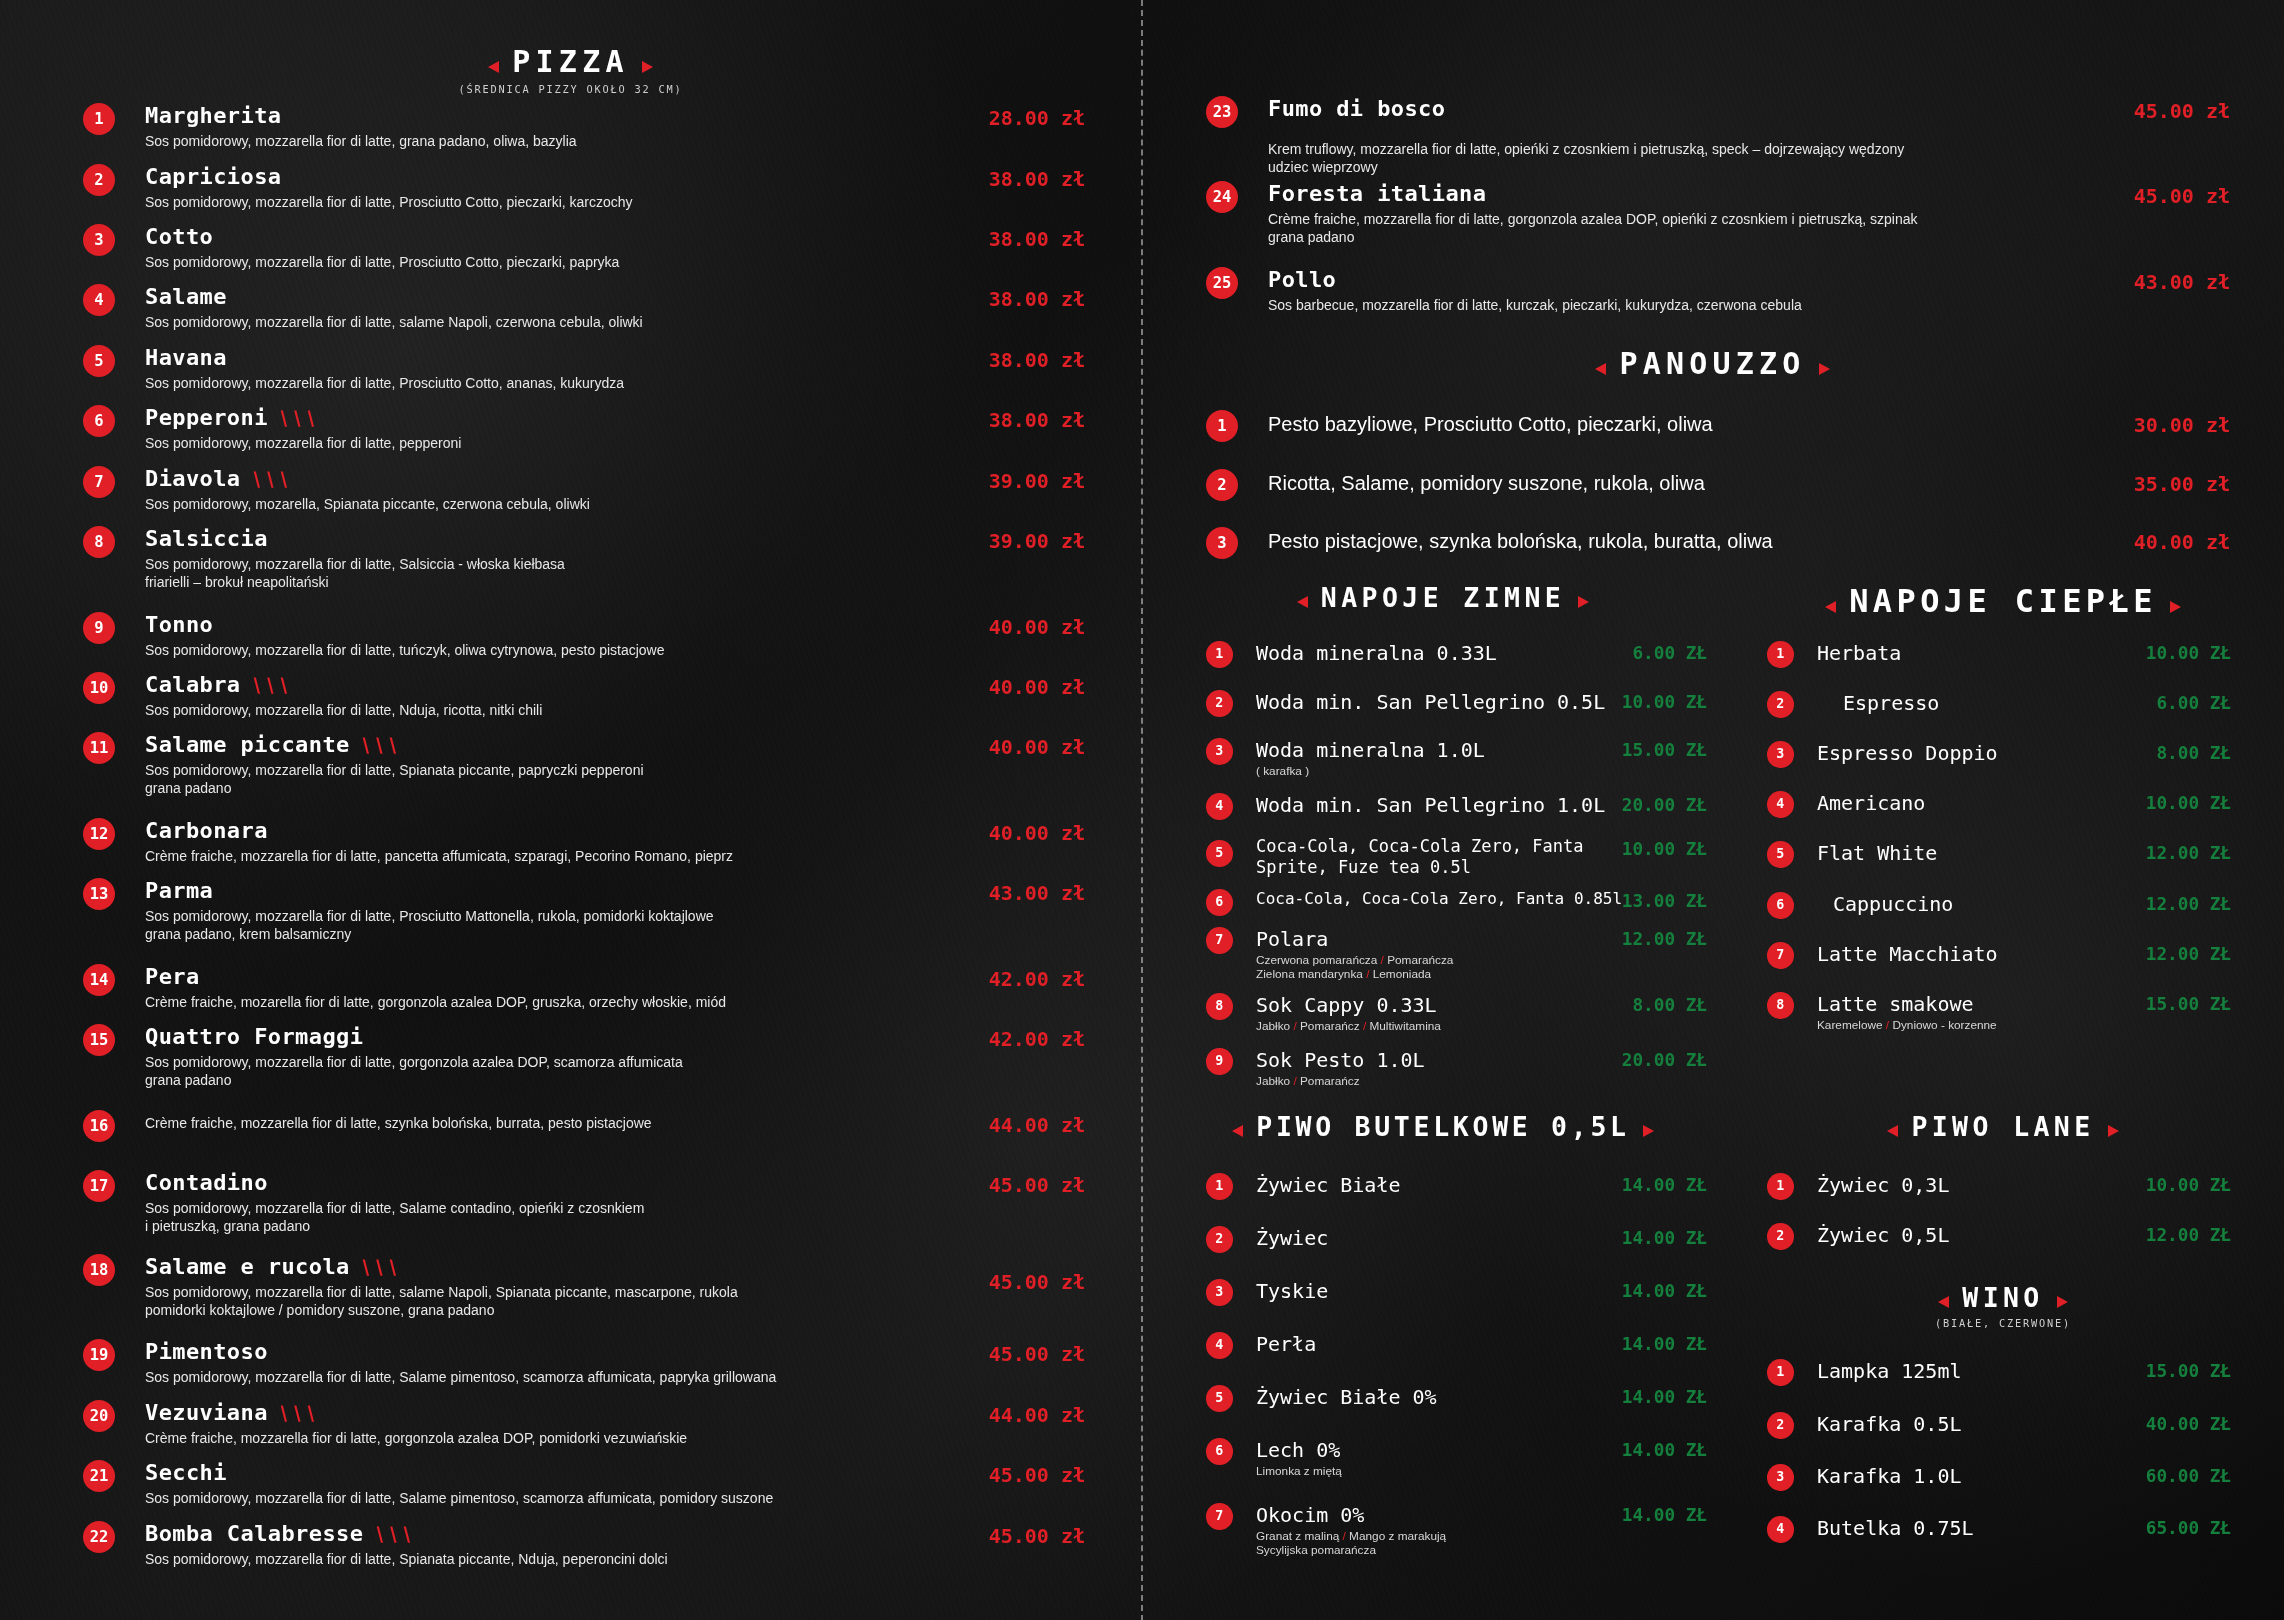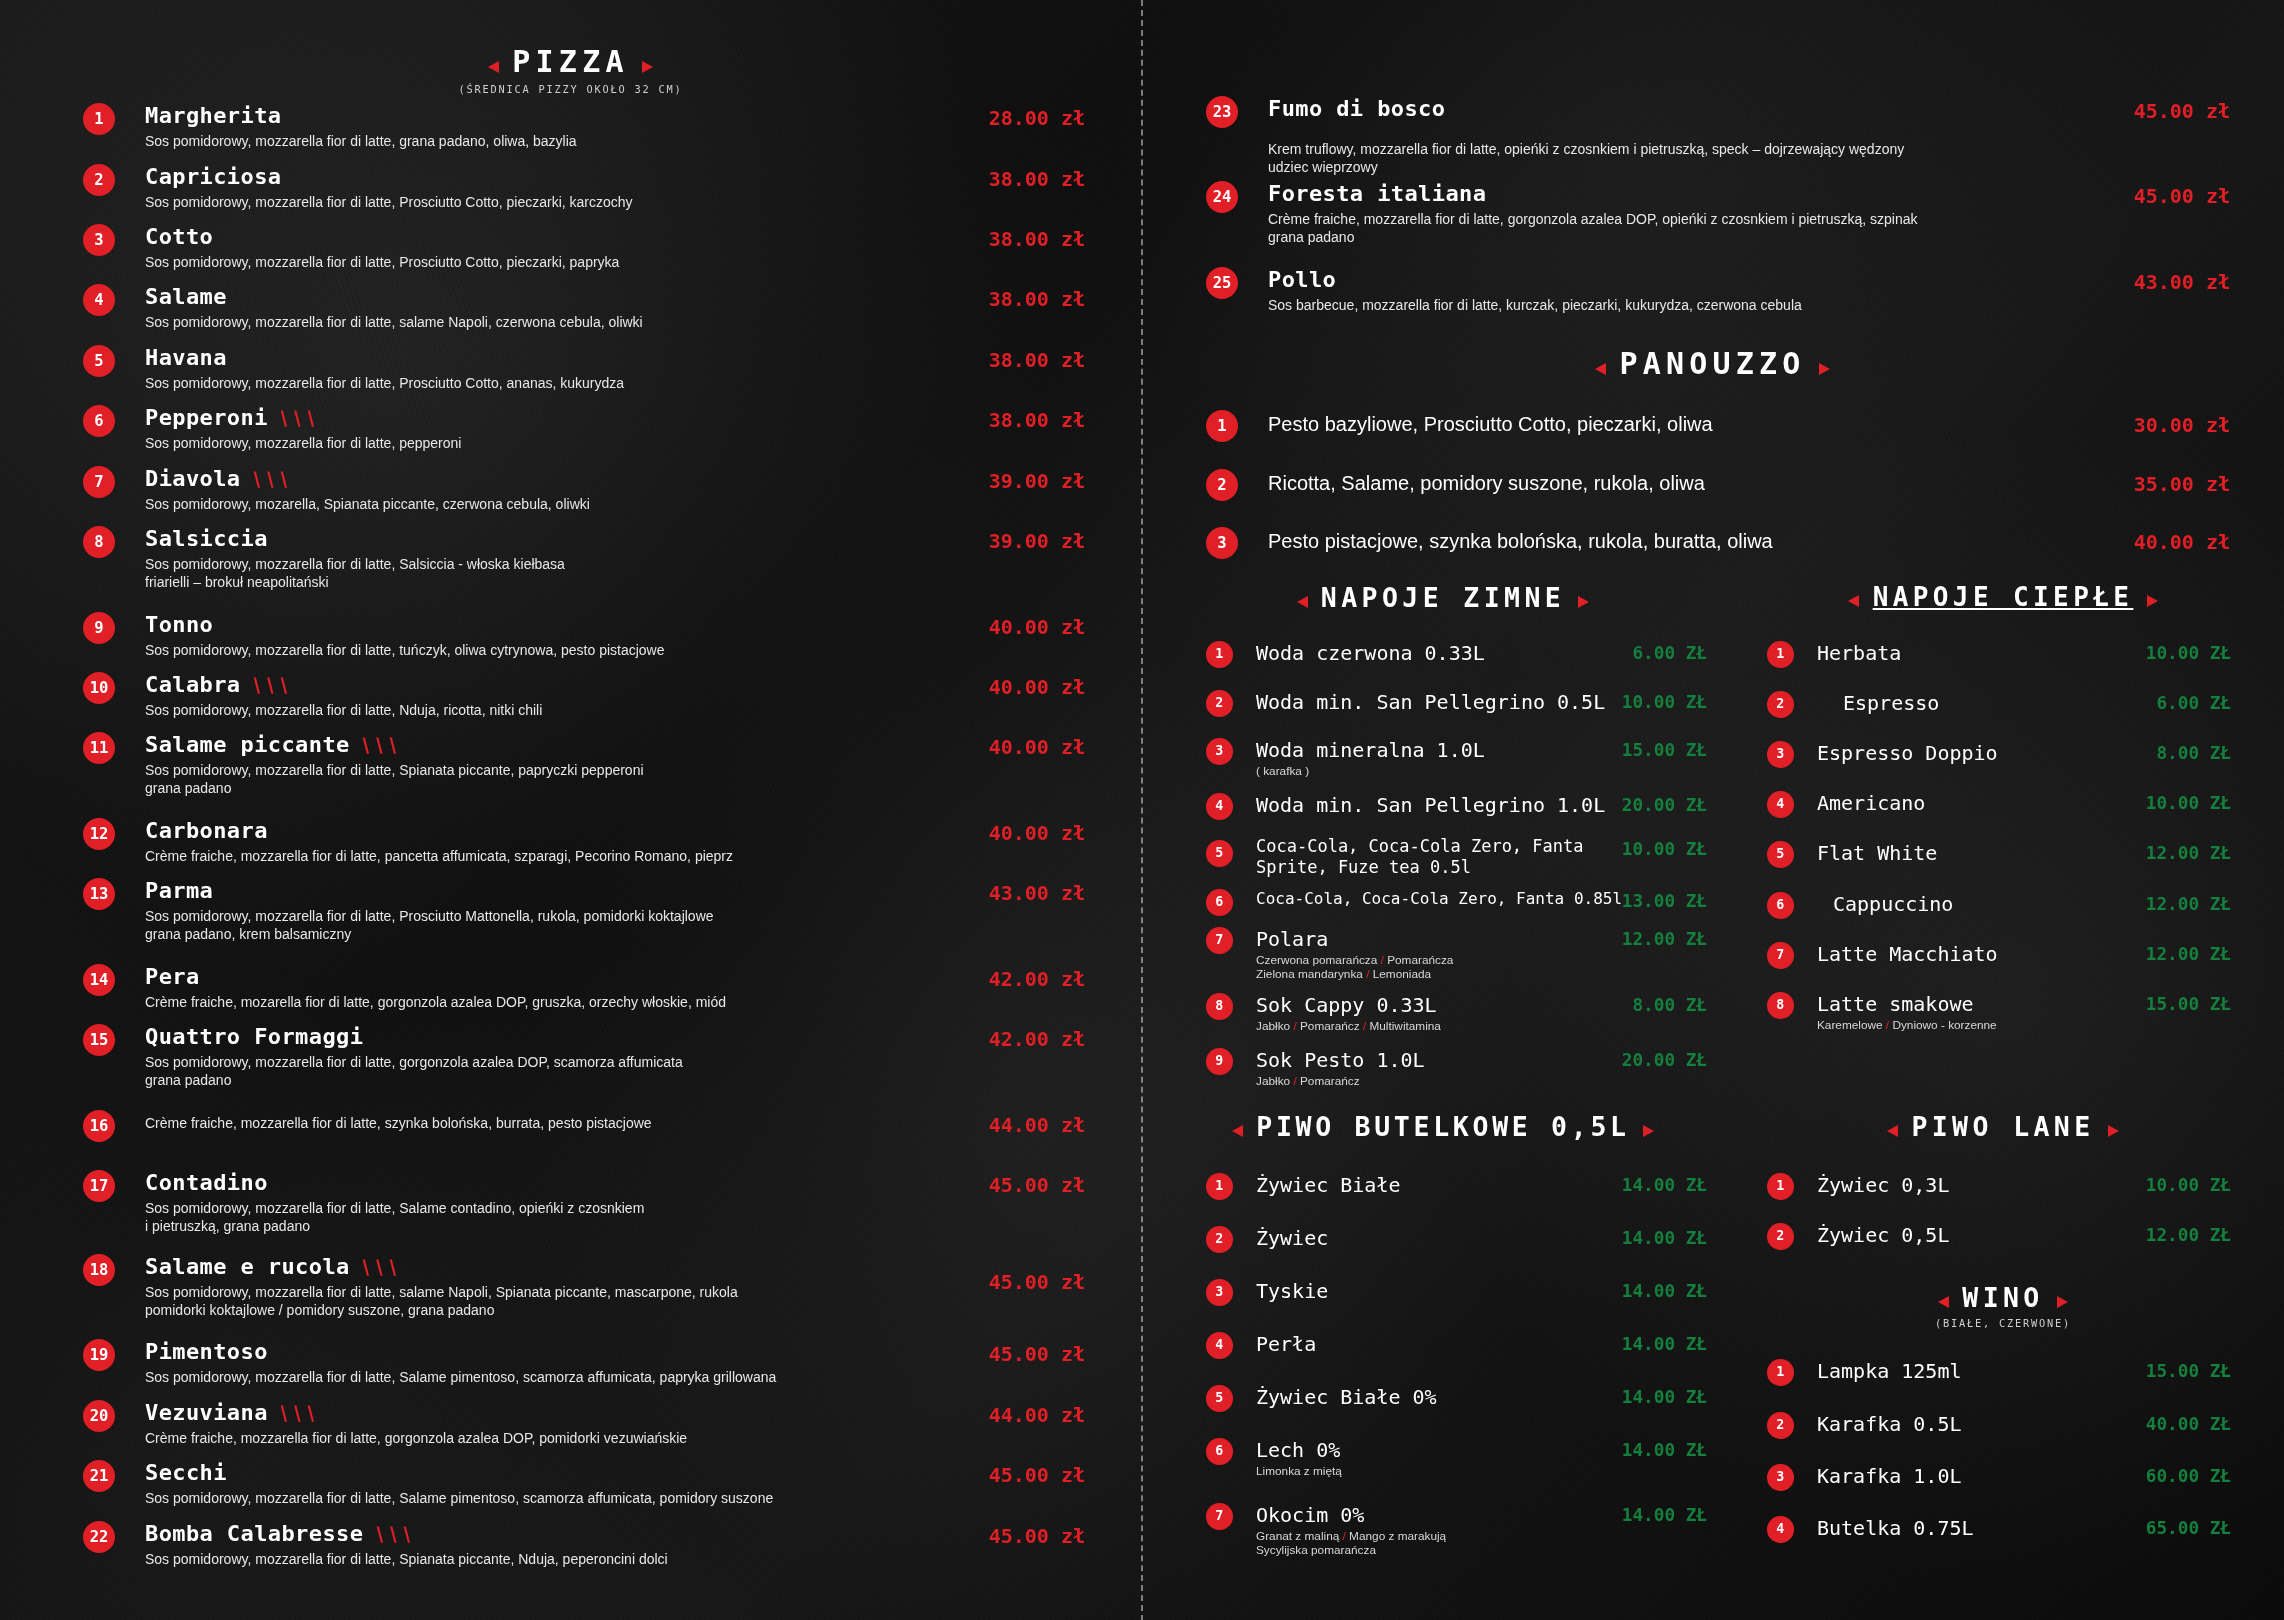--- a/index.html
+++ b/index.html
@@ -471,21 +471,21 @@
       <div class="price" style="right:0; top:0px;">40.00 zł</div>
     </div>
 
     <div class="sec-head" style="position:absolute; left:44px; top:582px; width:516px;">
       <span class="arrow left"></span><span class="title" style="font-size:26.5px; letter-spacing:4.4px;">NAPOJE ZIMNE</span><span class="arrow right"></span>
     </div>
 
     <div class="item" style="left:65px; top:641px; width:501px;">
       <div class="num-sm">1</div>
       <div style="margin-left:50px;">
-        <div class="srow-name">Woda czerwona 0.33L</div>
+        <div class="srow-name">Woda mineralna 0.33L</div>
       </div>
       <div class="price-sm" style="right:0; top:2.2px;">6.00 ZŁ</div>
     </div>
 
     <div class="item" style="left:65px; top:690px; width:501px;">
       <div class="num-sm">2</div>
       <div style="margin-left:50px;">
         <div class="srow-name">Woda min. San Pellegrino 0.5L</div>
       </div>
       <div class="price-sm" style="right:0; top:2.2px;">10.00 ZŁ</div>
@@ -546,21 +546,21 @@
     <div class="item" style="left:65px; top:1048px; width:501px;">
       <div class="num-sm">9</div>
       <div style="margin-left:50px;">
         <div class="srow-name">Sok Pesto 1.0L</div>
         <div class="srow-sub">Jabłko <span class="sep">/</span> Pomarańcz</div>
       </div>
       <div class="price-sm" style="right:0; top:2.2px;">20.00 ZŁ</div>
     </div>
 
     <div class="sec-head" style="position:absolute; left:604px; top:582px; width:516px;">
-      <span class="arrow left"></span><span class="title" style="font-size:26px; letter-spacing:4.4px;text-decoration:underline;">NAPOJE CIEPŁE</span><span class="arrow right"></span>
+      <span class="arrow left"></span><span class="title" style="font-size:32px; letter-spacing:4.4px;">NAPOJE CIEPŁE</span><span class="arrow right"></span>
     </div>
 
     <div class="item" style="left:626px; top:641px; width:464px;">
       <div class="num-sm">1</div>
       <div style="margin-left:50px;">
         <div class="srow-name">Herbata</div>
       </div>
       <div class="price-sm" style="right:0; top:2.2px;">10.00 ZŁ</div>
     </div>
 

